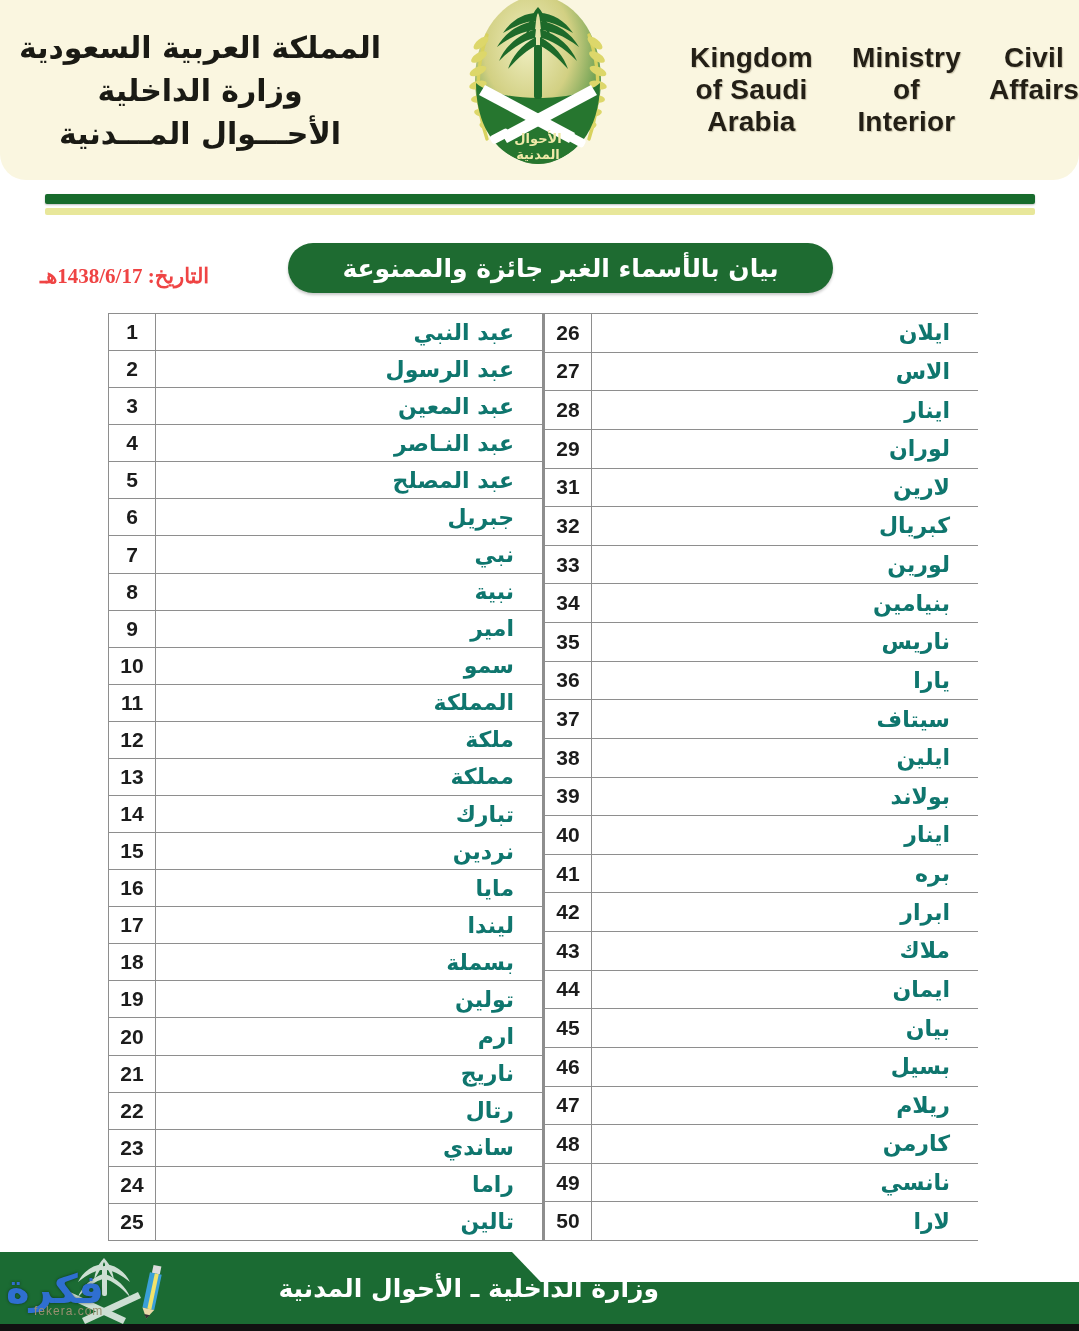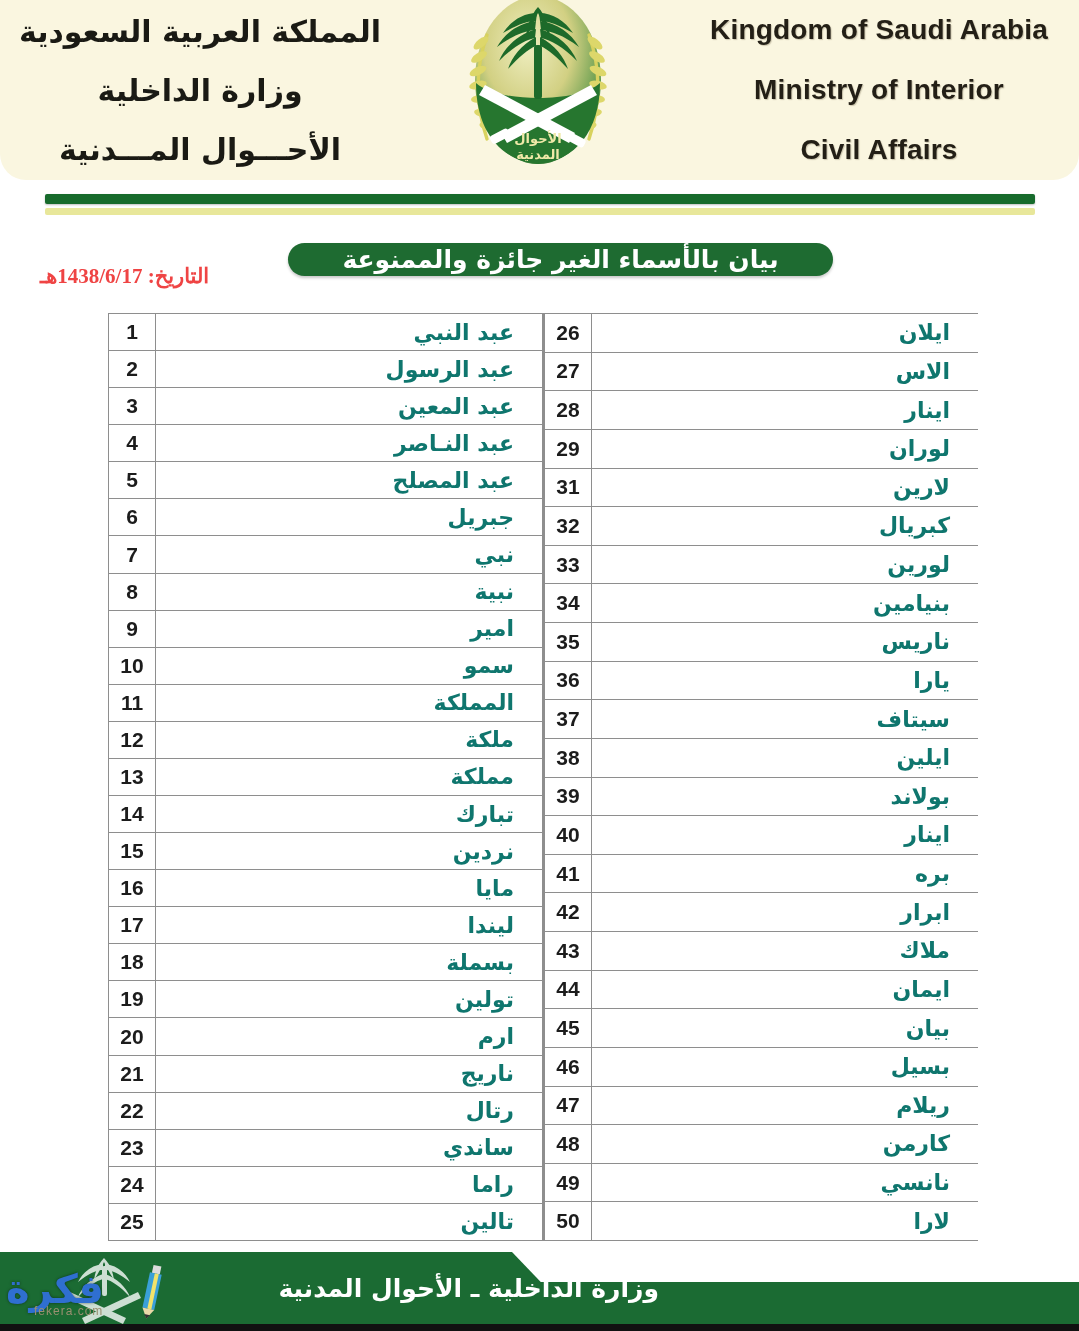--- a/index.html
+++ b/index.html
@@ -13,32 +13,32 @@
   
   .header{
     position:absolute;left:0;top:0;width:1079px;height:180px;
     background:#faf6e0;
     border-radius:0 0 26px 26px;
     display:flex;align-items:center;justify-content:space-between;
   }
   .hdr-en{
     width:400px;padding-right:0;padding-left:26px;
     direction:ltr;text-align:center;
-    display:flex;flex-direction:column;justify-content:center;gap:28px;
+    display:flex;flex-direction:row;justify-content:center;gap:28px;
     color:#231f16;
   }
   .hdr-en div{
     font-size:28px;font-weight:bold;letter-spacing:.2px;
     font-family:"Liberation Sans",sans-serif;
     text-shadow:1px 1px 1px rgba(120,110,80,.35);
   }
   .hdr-ar{
     width:400px;padding-right:24px;
     direction:rtl;text-align:center;
-    display:flex;flex-direction:column;justify-content:center;gap:24px;
+    display:flex;flex-direction:column;justify-content:center;gap:8px;
     color:#1a1a14;
   }
   .hdr-ar div{
     font-size:30px;font-weight:bold;
     font-family:"DejaVu Sans",sans-serif;
   }
 
   
   .emblem{
     width:175px;height:198px;position:relative;flex:0 0 auto;
@@ -51,21 +51,21 @@
     background:#176b2c;border-radius:2px;
     box-shadow:0 1px 2px rgba(0,0,0,.25);
   }
   .rule-yellow{
     position:absolute;left:45px;top:208px;width:990px;height:7px;
     background:#e8e79a;border-radius:2px;
   }
 
   
   .title-pill{
-    position:absolute;left:288px;top:243px;width:545px;height:33px;
+    position:absolute;left:288px;top:243px;width:545px;height:50px;
     background:#1e6b31;border-radius:26px;
     display:flex;align-items:center;justify-content:center;
     box-shadow:0 2px 3px rgba(0,0,0,.22);
   }
   .title-pill span{
     color:#ffffff;font-size:25px;font-weight:bold;
     font-family:"DejaVu Sans",sans-serif;
     letter-spacing:-.2px;
   }
 

